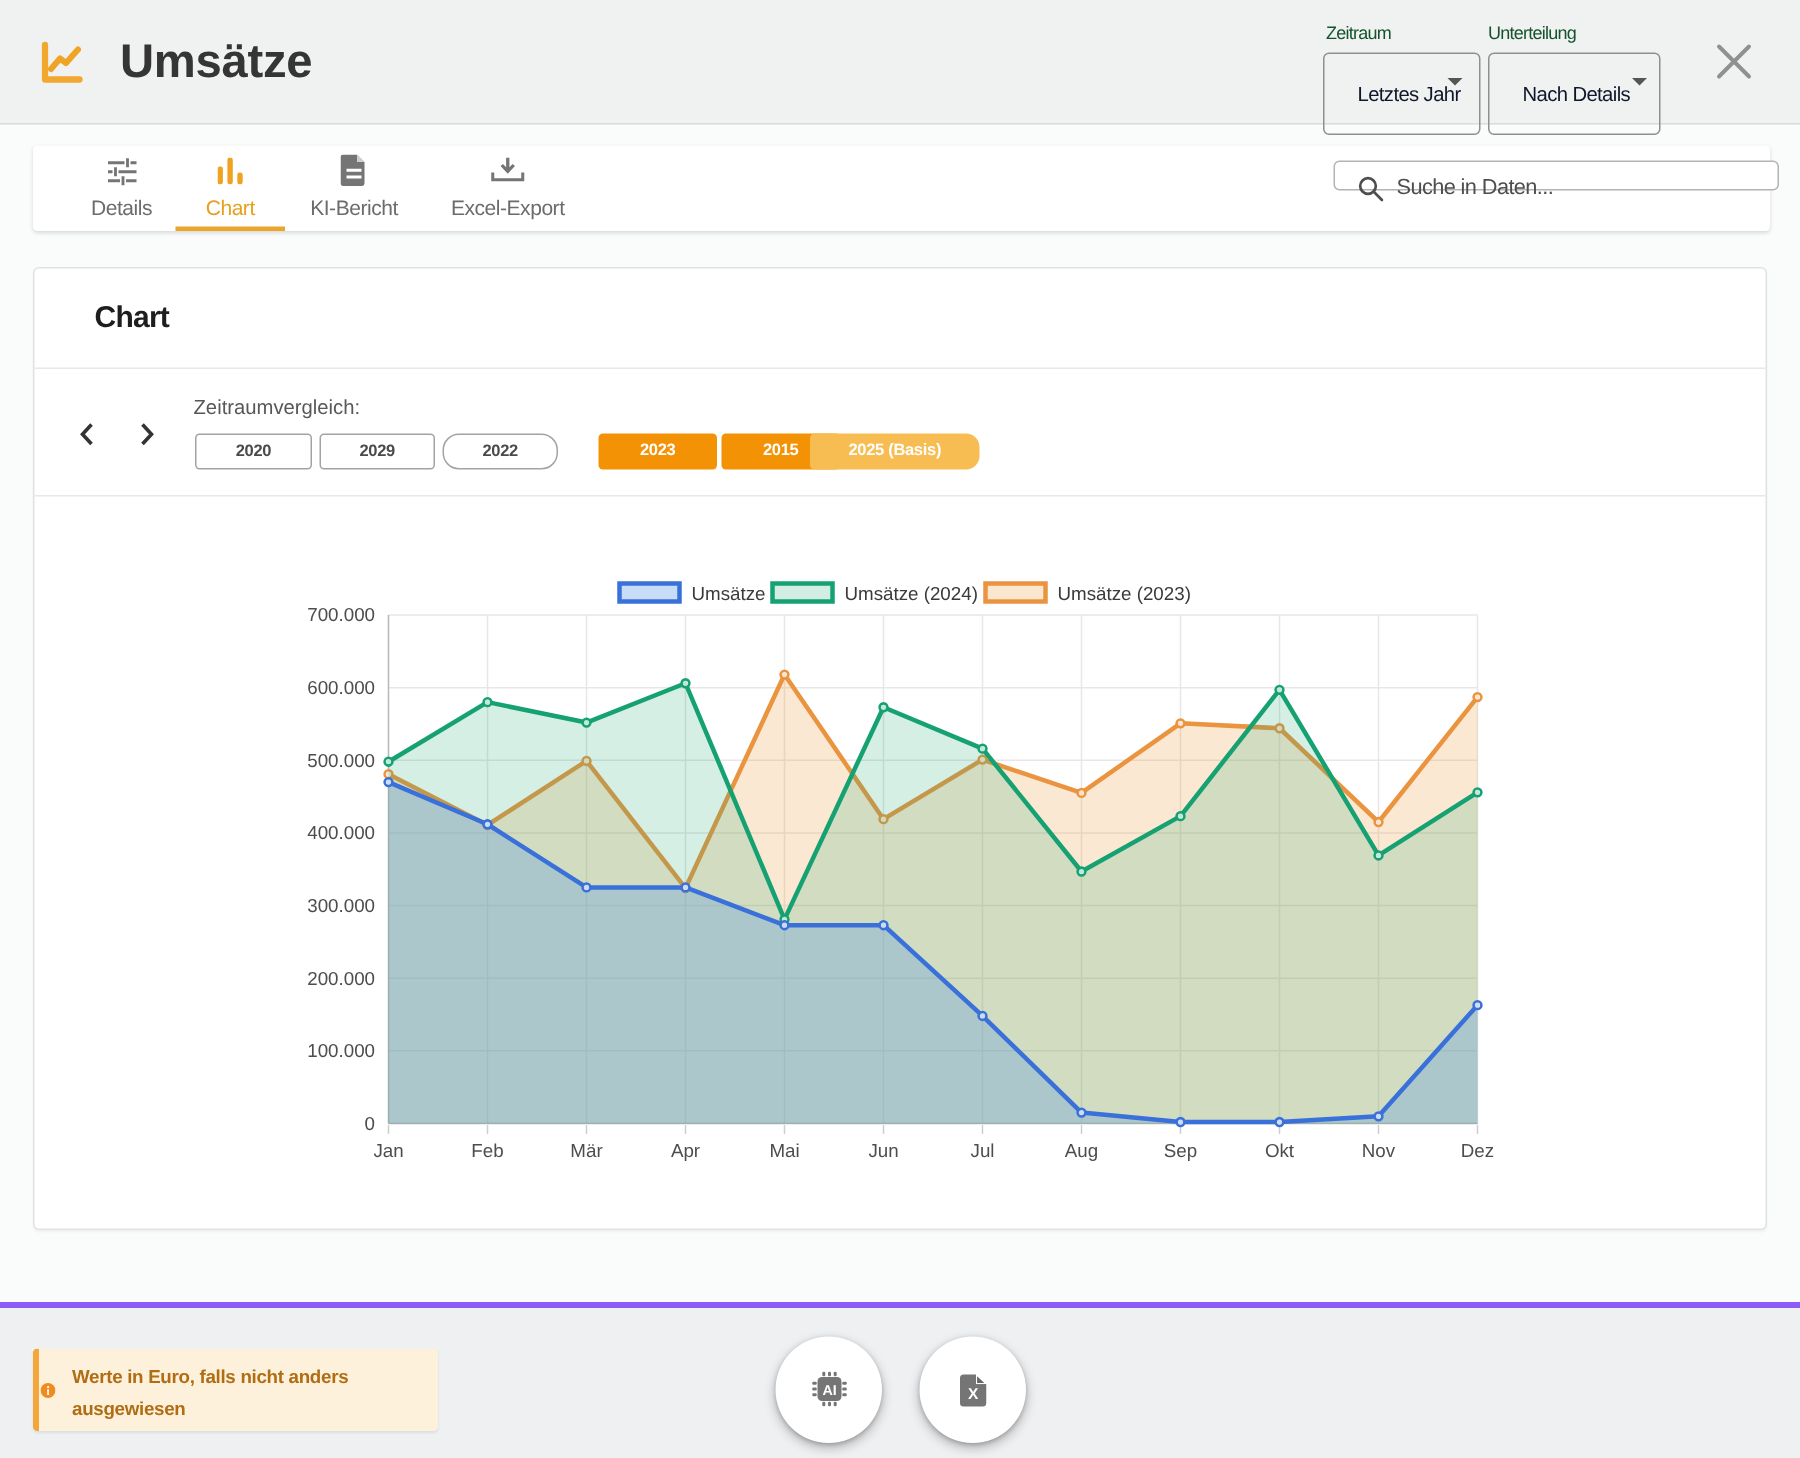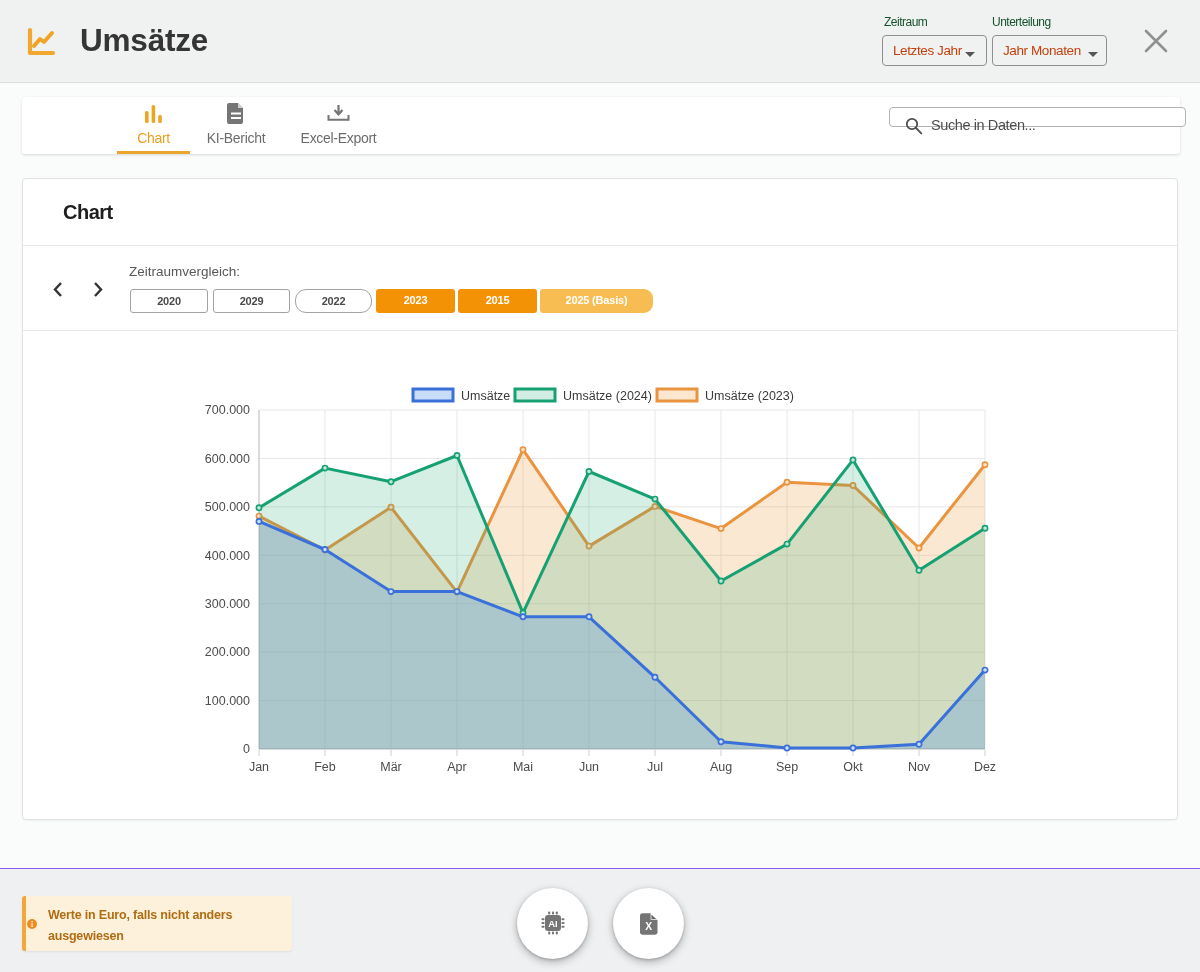--- a/index.html
+++ b/index.html
@@ -2,70 +2,86 @@
 <html lang="de"><head><meta charset="utf-8">
 <title>Umsätze</title>
 <style>
   * { margin:0; padding:0; box-sizing:border-box; }
   html,body { width:1200px; height:972px; }
   body { position:relative; background:#fafbfb; font-family:"Liberation Sans", sans-serif; overflow:hidden; }
   .abs { position:absolute; }
   .header { left:0; top:0; width:1200px; height:83px; background:#f0f1f1; border-bottom:1px solid #dcdcdc; }
   .title { left:80px; top:22px; font-size:31.5px; font-weight:bold; color:#353535; letter-spacing:-0.2px; }
   .flabel { font-size:12px; letter-spacing:-0.5px; color:#14532d; }
-  .select { height:31px; border:1px solid #8f8f8f; border-radius:4px; font-size:13.5px; letter-spacing:-0.4px; color:#c2410c;
-             display:flex; align-items:center; padding-left:10px; white-space:nowrap; overflow:hidden; }
+  .select { height:55px; border:1px solid #8f8f8f; border-radius:4px; font-size:13.5px; letter-spacing:-0.4px; color:#0f172a;
+             display:flex; align-items:center; padding-left:22px; white-space:nowrap; overflow:hidden; }
   .caret { width:0; height:0; border-left:5px solid transparent; border-right:5px solid transparent;
             border-top:5.5px solid #555; position:absolute; }
   .toolbar { left:22px; top:97px; width:1158px; height:57px; background:#fff; border-radius:3px;
               box-shadow:0 1px 3px rgba(0,0,0,0.14); }
   .tab { position:absolute; top:0; height:57px; text-align:center; }
   .tab .txt { position:absolute; left:0; right:0; top:33px; font-size:14px; letter-spacing:-0.3px; color:#6c6c6c; }
   .tab.active .txt { color:#e8a020; }
   .tab.active .underline { position:absolute; left:20px; right:20px; bottom:0; height:3px; background:#eaa62c; }
   .search { left:867px; top:10px; width:297px; height:20px; border:1px solid #b3b3b3; border-radius:4px;
              background:#fff; }
   .search .ph { position:absolute; left:41px; top:9px; font-size:14.5px; letter-spacing:-0.4px; color:#4e4e4e; }
   .card { left:22px; top:178px; width:1156px; height:642px; background:#fff; border:1px solid #e2e2e2;
            border-radius:4px; box-shadow:0 1px 2px rgba(0,0,0,0.05); }
   .cardtitle { left:40px; top:22px; font-size:20px; letter-spacing:-0.5px; font-weight:bold; color:#1e1e1e; }
   .divider { position:absolute; left:0; width:100%; height:1px; background:#e8e8e8; }
   .zvlabel { left:106px; top:85px; font-size:13.5px; color:#585858; }
   .ybtn { position:absolute; top:110px; height:24px; font-size:11px; letter-spacing:-0.2px; line-height:23px; text-align:center;
            border-radius:3px;font-weight:bold; }
   .ybtn.w { background:#fff; border:1px solid #a3a3a3; color:#4a4a4a; }
-  .ybtn.o { background:#f39204; color:#fff; font-weight:bold; }
+  .ybtn.o { background:#f39204; color:#fff; font-weight:bold;margin-left:23px; }
   .ybtn.b { background:#f8bd52; color:#fff; font-weight:bold; }
-  .footer { left:0; top:868px; width:1200px; height:104px; background:#eef0f1; border-top:1px solid #8b5cf6; }
+  .footer { left:0; top:868px; width:1200px; height:104px; background:#eef0f1; border-top:4px solid #8b5cf6; }
   .note { left:22px; top:27px; width:270px; height:55px; background:#fdf1dc; border-left:4px solid #f3a73b;
            border-radius:3px; box-shadow:0 1px 2px rgba(0,0,0,0.08); }
   .note .txt { position:absolute; left:22px; top:9px; font-size:12.5px; letter-spacing:-0.2px; font-weight:bold; color:#b06d13; line-height:21px; }
   .fab { border-radius:50%; background:#fff; box-shadow:0 3px 8px rgba(0,0,0,0.28), 0 1px 3px rgba(0,0,0,0.18); }
 </style></head>
 <body>
 
 <div class="abs header"></div>
 
 <svg class="abs" style="left:26px;top:26px" width="31" height="31" viewBox="0 0 31 31">
   <path d="M4 4 L4 27 L27 27" fill="none" stroke="#f2a72f" stroke-width="4.2" stroke-linecap="round" stroke-linejoin="round"></path>
   <path d="M8 20 L14 13 L18 16 L26 7" fill="none" stroke="#f0a426" stroke-width="4" stroke-linecap="round" stroke-linejoin="round"></path>
 </svg>
 <div class="abs title">Umsätze</div>
 
 <div class="abs flabel" style="left:884px;top:15px;">Zeitraum</div>
 <div class="abs select" style="left:882px;top:35px;width:105px;">Letztes Jahr</div>
 <div class="abs caret" style="left:965px;top:52px;"></div>
 <div class="abs flabel" style="left:992px;top:15px;">Unterteilung</div>
-<div class="abs select" style="left:992px;top:35px;width:115px;">Jahr Monaten</div>
+<div class="abs select" style="left:992px;top:35px;width:115px;">Nach Details</div>
 <div class="abs caret" style="left:1088px;top:52px;"></div>
 <svg class="abs" style="left:1143px;top:28px" width="26" height="26" viewBox="0 0 26 26">
   <path d="M3 3 L23 23 M23 3 L3 23" stroke="#909090" stroke-width="2.6" stroke-linecap="round"></path>
 </svg>
 
 <div class="abs toolbar">
+  <div class="tab" style="left:14px;width:90px;">
+    <svg style="position:absolute;left:35px;top:8px;" width="21" height="19" viewBox="0 0 21 19">
+      <g stroke="#757575" stroke-width="1.9">
+        <line x1="1" y1="3.5" x2="12" y2="3.5"></line>
+          <line x1="16" y1="3.5" x2="20" y2="3.5"></line>
+        <line x1="14" y1="0.5" x2="14" y2="6.5"></line>
+        <line x1="1" y1="9.5" x2="4" y2="9.5"></line>
+          <line x1="8" y1="9.5" x2="20" y2="9.5"></line>
+        <line x1="6" y1="6.5" x2="6" y2="12.5"></line>
+        <line x1="1" y1="15.5" x2="9" y2="15.5"></line>
+          <line x1="13" y1="15.5" x2="20" y2="15.5"></line>
+        <line x1="11" y1="12.5" x2="11" y2="18.5"></line>
+      </g>
+    </svg>
+    <div class="txt">Details</div>
+  </div>
   <div class="tab active" style="left:75px;width:113px;">
     <svg style="position:absolute;left:48px;top:8px;" width="17" height="18" viewBox="0 0 17 18">
       <g fill="#eea421">
         <rect x="0" y="6" width="3.6" height="12" rx="1.6"></rect>
         <rect x="6.6" y="0" width="3.6" height="18" rx="1.6"></rect>
         <rect x="13.2" y="10" width="3.6" height="8" rx="1.6"></rect>
       </g>
     </svg>
     <div class="txt">Chart</div>
     <div class="underline"></div>

